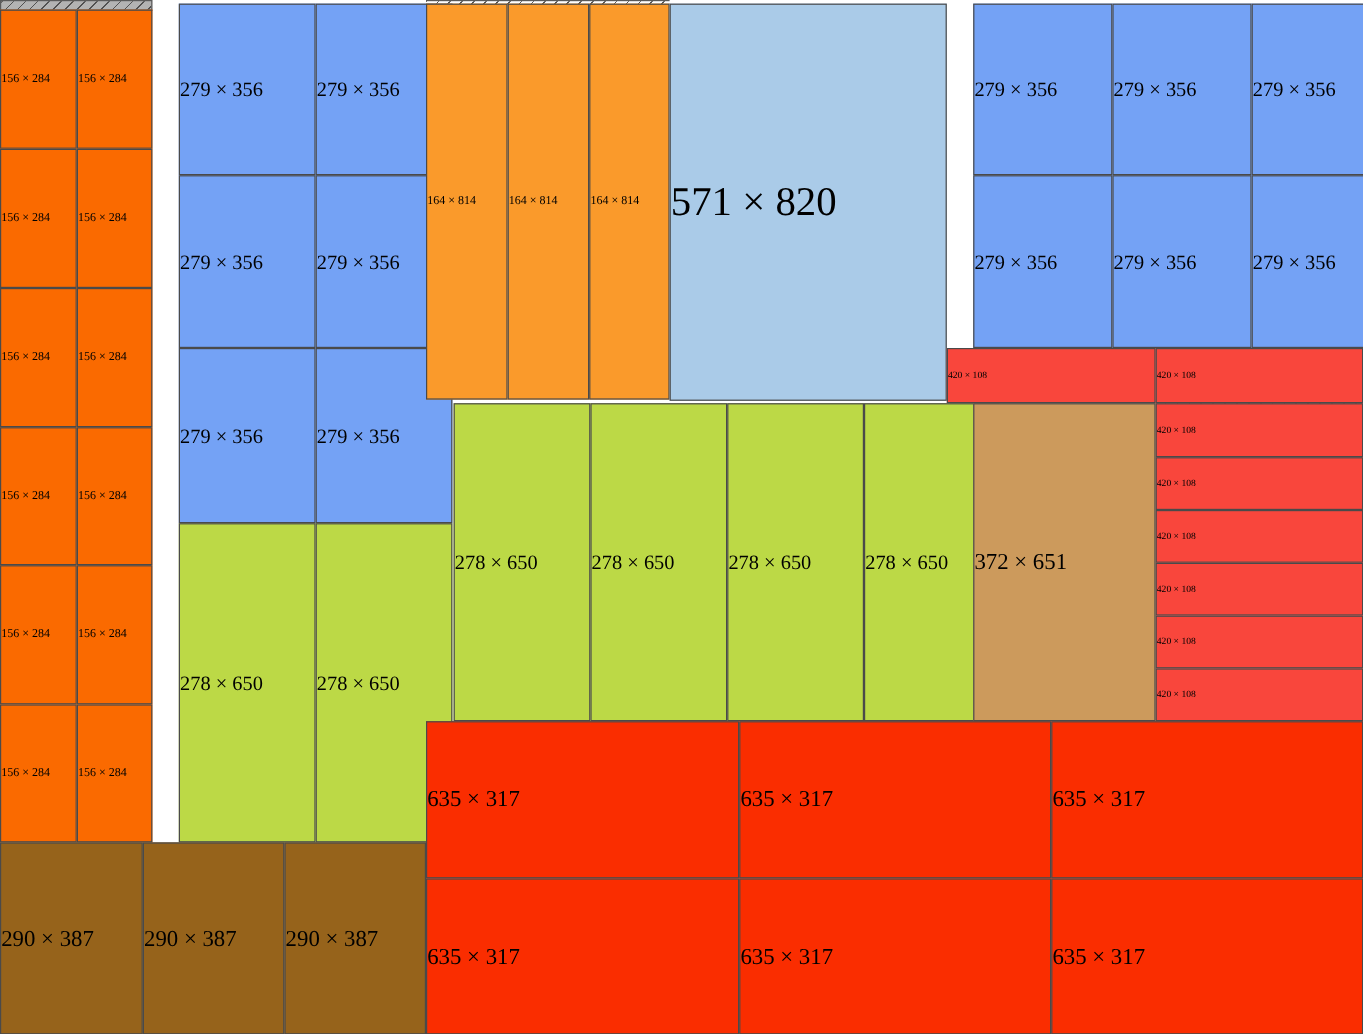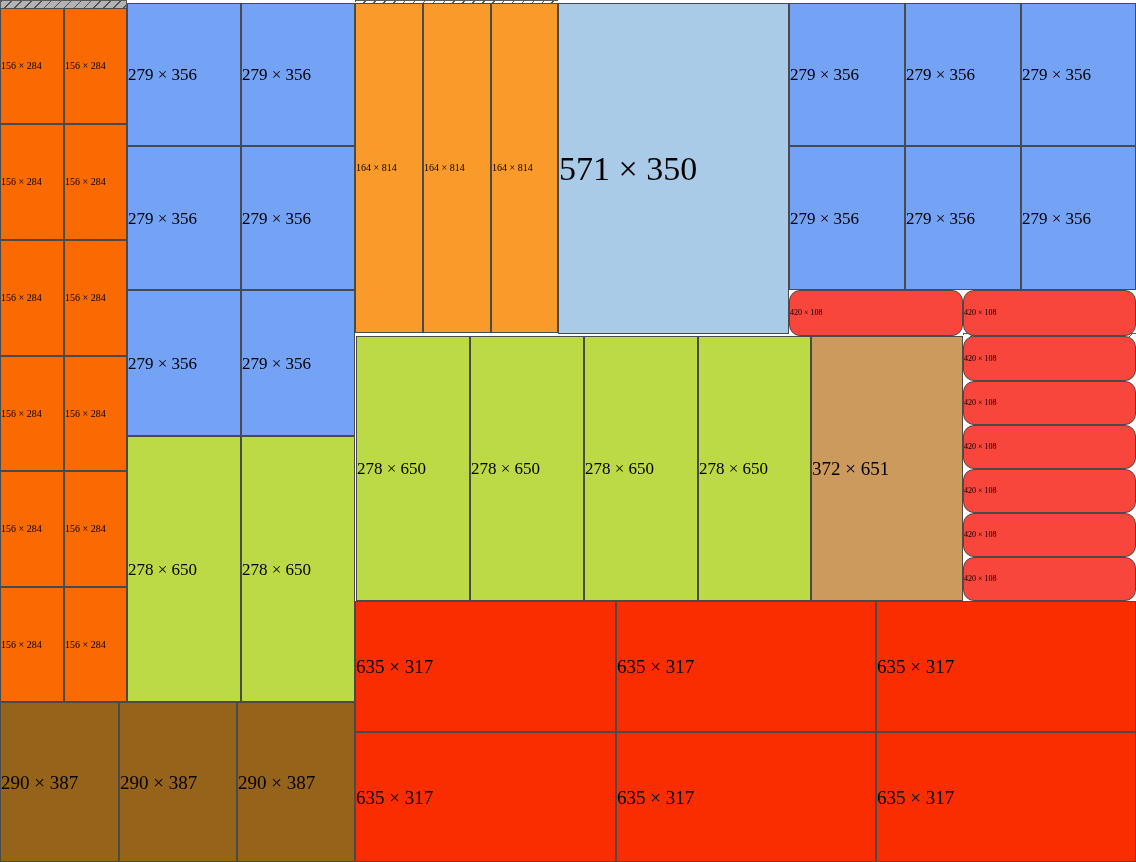--- a/index.html
+++ b/index.html
@@ -42,23 +42,23 @@
     box-sizing:border-box;
     border-top:1px solid #5a5a5a;
     background-color:rgba(160,160,160,.0);
     background-image:repeating-linear-gradient(
         135deg,
         rgba(40,40,40,.8) 0px,
         rgba(40,40,40,.8) 1px,
         rgba(0,0,0,0) 1px,
         rgba(0,0,0,0) 7px);
   }
-  .fs-xxs{font-size:8px;border-radius:11px;}
+  .fs-xxs{font-size:8px;}
   .fs-xs{font-size:10px;}
-  .fs-md{font-size:17px;}
+  .fs-md{font-size:17px;margin-left:22px;}
   .fs-lg{font-size:19px;}
   .fs-xl{font-size:34px;}
 </style>
 </head>
 <body>
 
 <div id="canvas" style="width: 1136px; height: 862px; background: rgb(255, 255, 255);">
     <div class="hatch" style="left: 0px; top: 0px; width: 127px; height: 9px;"></div>
     <div class="hatch-thin" style="left: 355px; top: 0px; width: 203px; height: 4px;"></div>
     <div class="hatch-thin" style="left: 963px; top: 333px; width: 173px; height: 4px;"></div>
@@ -134,21 +134,21 @@
     <div class="rect fs-xs" style="left: 355px; top: 3px; width: 68px; height: 330px; background-color: rgb(250, 154, 43); border-color: rgb(74, 74, 74);">
       <span class="lbl">164 × 814</span>
     </div>
     <div class="rect fs-xs" style="left: 423px; top: 3px; width: 68px; height: 330px; background-color: rgb(250, 154, 43); border-color: rgb(74, 74, 74);">
       <span class="lbl">164 × 814</span>
     </div>
     <div class="rect fs-xs" style="left: 491px; top: 3px; width: 67px; height: 330px; background-color: rgb(250, 154, 43); border-color: rgb(74, 74, 74);">
       <span class="lbl">164 × 814</span>
     </div>
     <div class="rect fs-xl" style="left: 558px; top: 3px; width: 231px; height: 331px; background-color: rgb(170, 203, 232); border-color: rgb(74, 74, 74);">
-      <span class="lbl">571 × 350</span>
+      <span class="lbl">571 × 820</span>
     </div>
     <div class="rect fs-md" style="left: 789px; top: 3px; width: 116px; height: 143px; background-color: rgb(116, 162, 245); border-color: rgb(74, 74, 74);">
       <span class="lbl">279 × 356</span>
     </div>
     <div class="rect fs-md" style="left: 905px; top: 3px; width: 116px; height: 143px; background-color: rgb(116, 162, 245); border-color: rgb(74, 74, 74);">
       <span class="lbl">279 × 356</span>
     </div>
     <div class="rect fs-md" style="left: 1021px; top: 3px; width: 115px; height: 143px; background-color: rgb(116, 162, 245); border-color: rgb(74, 74, 74);">
       <span class="lbl">279 × 356</span>
     </div>

